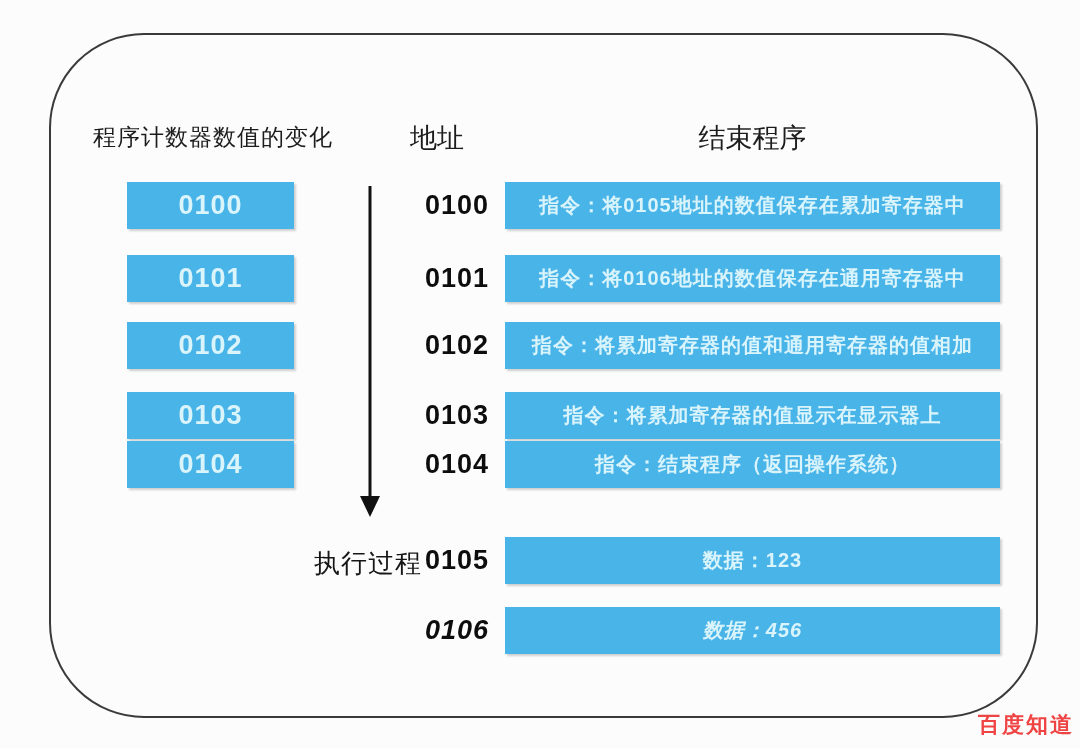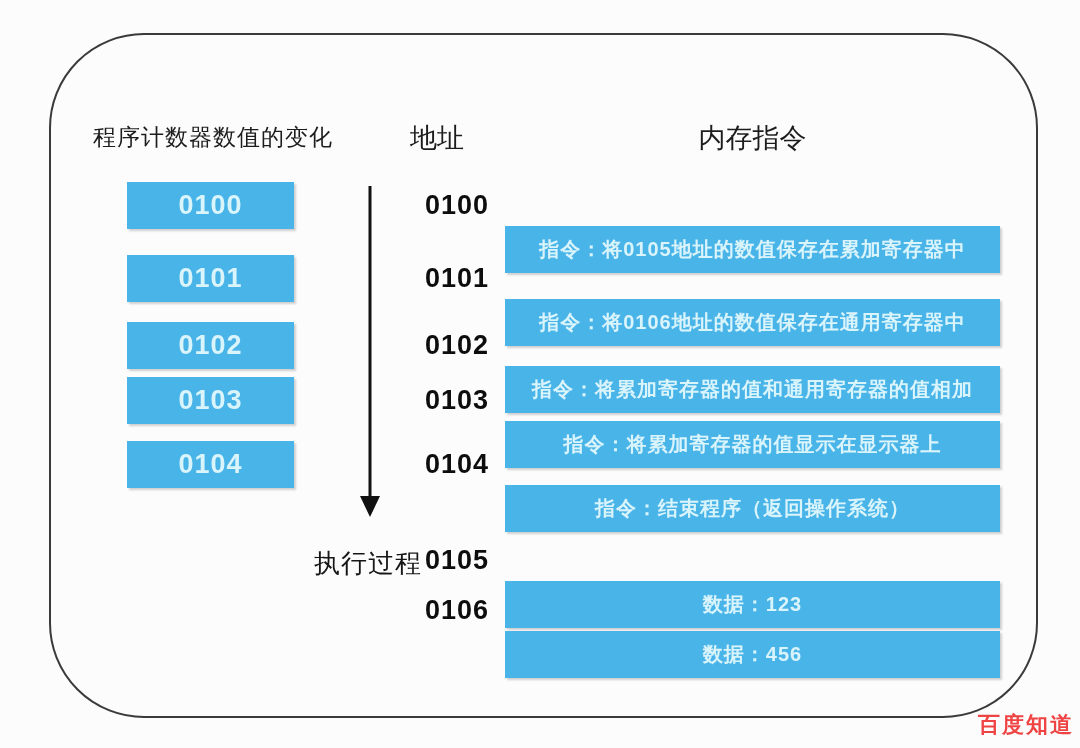--- a/index.html
+++ b/index.html
@@ -8,41 +8,41 @@
   .stage{position:relative;width:1080px;height:748px;background:#fcfcfc;overflow:hidden;}
   .panel{position:absolute;left:49px;top:33px;width:989px;height:685px;
          border:2px solid #3a3a3a;border-radius:95px;background:transparent;}
   .col-header{position:absolute;color:#1c1c1c;white-space:nowrap;}
   .pc-header{left:93px;top:122px;font-size:23px;font-weight:500;letter-spacing:1px;}
   .addr-header{left:392px;top:120px;width:90px;text-align:center;font-size:27px;font-weight:500;}
   .mem-header{left:505px;top:120px;width:495px;text-align:center;font-size:27px;font-weight:500;}
   .bluebox{position:absolute;background:#49b4e8;color:#daf4fc;text-align:center;
            height:47px;line-height:47px;box-shadow:2px 2px 2px rgba(0,0,0,0.18);}
   .pc-box{left:127px;width:167px;font-size:27px;font-weight:700;letter-spacing:1px;}
-  .mem-box{left:505px;width:495px;font-size:20px;font-weight:700;letter-spacing:1px;margin-top:44px;}
+  .mem-box{left:505px;width:495px;font-size:20px;font-weight:700;letter-spacing:1px;}
   .addr-label{position:absolute;left:412px;width:90px;height:47px;line-height:47px;
               text-align:center;font-size:27px;font-weight:700;color:#0d0d0d;letter-spacing:1px;}
-  .r0{top:182px;} .r1{top:255px;} .r2{top:322px;} .r3{top:377px;} .r4{top:441px;}
-  .r5{top:537px;} .r6{top:587px;}
+  .r0{top:182px;} .r1{top:255px;} .r2{top:322px;} .r3{top:392px;} .r4{top:441px;}
+  .r5{top:537px;} .r6{top:607px;font-style:italic;}
   .arrow-wrap{position:absolute;left:356px;top:184px;width:28px;height:334px;}
   .exec-label{position:absolute;left:262px;top:546px;width:160px;text-align:right;
               font-size:26px;font-weight:500;color:#161616;letter-spacing:1px;}
   .watermark{position:absolute;right:6px;bottom:8px;font-size:22px;font-weight:700;
              color:#ef4444;letter-spacing:2px;}
 </style>
 </head>
 <body>
 
 <div class="stage">
 
   <div class="panel"></div>
 
   <div class="col-header pc-header">程序计数器数值的变化</div>
   <div class="col-header addr-header">地址</div>
-  <div class="col-header mem-header">内存指令</div>
+  <div class="col-header mem-header">结束程序</div>
 
   <div class="bluebox pc-box r0">0100</div>
   <div class="bluebox pc-box r1">0101</div>
   <div class="bluebox pc-box r2">0102</div>
   <div class="bluebox pc-box r3">0103</div>
   <div class="bluebox pc-box r4">0104</div>
 
   <div class="arrow-wrap">
     <svg width="28" height="334" viewBox="0 0 28 334">
       <line x1="14" y1="2" x2="14" y2="316" stroke="#111111" stroke-width="3"></line>

